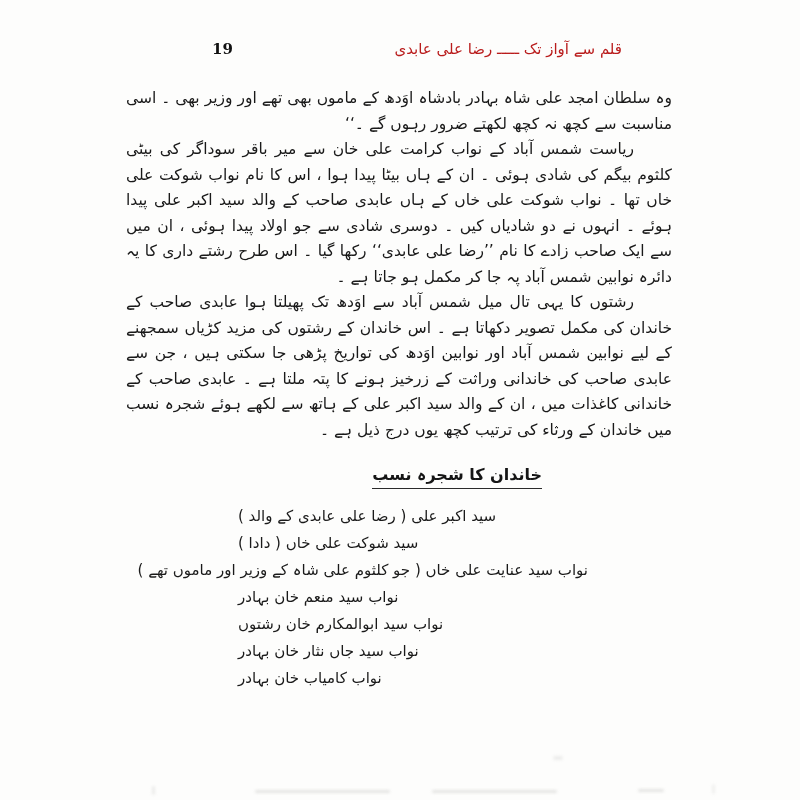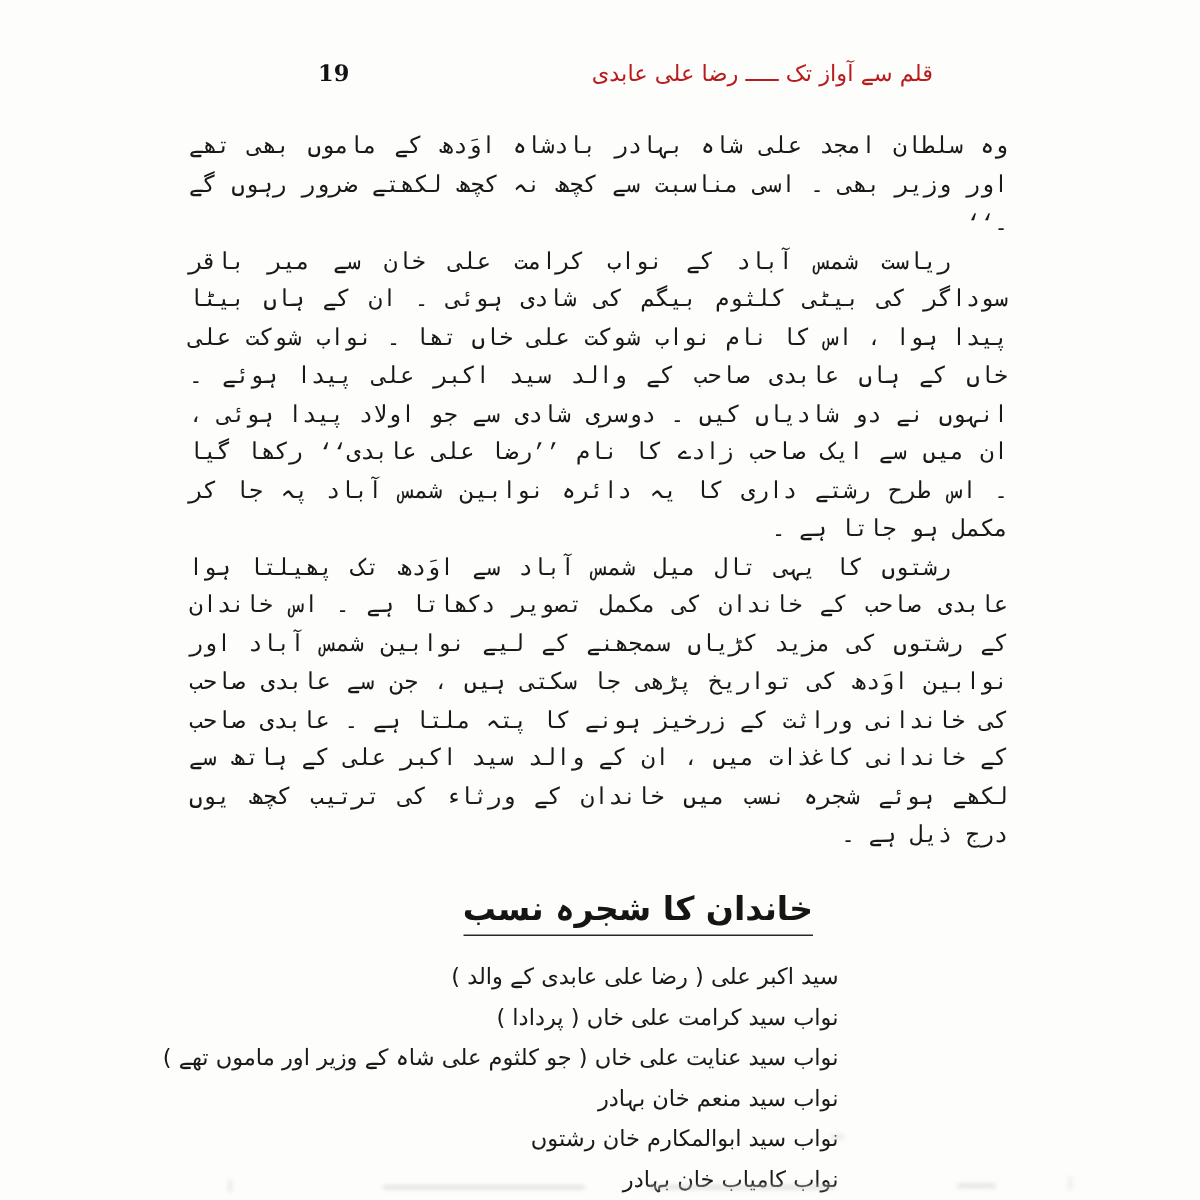--- a/index.html
+++ b/index.html
@@ -45,46 +45,45 @@
     font-size: 15px;
     color: #111;
     padding-left: 86px;
     direction: ltr;
   }
   .bodytext {
     font-size: 15.5px;
     line-height: 25.5px;
     text-align: justify;
     color: #191919;
-    font-family: Liberation Mono, monospace;
   }
   .para { margin: 0; }
   .para.indent { text-indent: 38px; }
   .heading-wrap {
     text-align: right;
     padding-left: 0;
     padding-right: 0;
     margin-top: 22px;
     margin-bottom: 14px;
     text-align: left;
   }
   .heading-wrap { direction: rtl; text-align: right; padding-right: 0; }
   .heading-inner {
     display: inline-block;
     margin-right: 130px;
-    font-size: 22px;
+    font-size: 16px;
     font-weight: bold;
     border-bottom: 1.4px solid #2a2a2a;
     padding-bottom: 4px;
     color: #151515;
   }
   .tree {
     width: 350px;
-    margin-right: 113px;
-    text-align: right;
+    margin-right: 84px;
+    text-align: left;
   }
   .tree-item {
     font-size: 15px;
     line-height: 27px;
     white-space: nowrap;
     color: #1a1a1a;
   }
   
   .artifact {
     position: absolute;
@@ -117,26 +116,26 @@
       <p class="para indent">ریاست شمس آباد کے نواب کرامت علی خان سے میر باقر سوداگر کی بیٹی کلثوم بیگم کی شادی ہوئی ۔ ان کے ہاں بیٹا پیدا ہوا ، اس کا نام نواب شوکت علی خاں تھا ۔ نواب شوکت علی خاں کے ہاں عابدی صاحب کے والد سید اکبر علی پیدا ہوئے ۔ انہوں نے دو شادیاں کیں ۔ دوسری شادی سے جو اولاد پیدا ہوئی ، ان میں سے ایک صاحب زادے کا نام ’’رضا علی عابدی‘‘ رکھا گیا ۔ اس طرح رشتے داری کا یہ دائرہ نوابین شمس آباد پہ جا کر مکمل ہو جاتا ہے ۔</p>
       <p class="para indent">رشتوں کا یہی تال میل شمس آباد سے اوَدھ تک پھیلتا ہوا عابدی صاحب کے خاندان کی مکمل تصویر دکھاتا ہے ۔ اس خاندان کے رشتوں کی مزید کڑیاں سمجھنے کے لیے نوابین شمس آباد اور نوابین اوَدھ کی تواریخ پڑھی جا سکتی ہیں ، جن سے عابدی صاحب کی خاندانی وراثت کے زرخیز ہونے کا پتہ ملتا ہے ۔ عابدی صاحب کے خاندانی کاغذات میں ، ان کے والد سید اکبر علی کے ہاتھ سے لکھے ہوئے شجرہ نسب میں خاندان کے ورثاء کی ترتیب کچھ یوں درج ذیل ہے ۔</p>
     </div>
 
     <div class="heading-wrap">
       <span class="heading-inner">خاندان کا شجرہ نسب</span>
     </div>
 
     <div class="tree">
       <div class="tree-item">سید اکبر علی ( رضا علی عابدی کے والد )</div>
-      <div class="tree-item">نواب سید کرامت علی خاں ( پردادا )</div>
+      <div class="tree-item">سید شوکت علی خاں ( دادا )</div>
       <div class="tree-item">نواب سید عنایت علی خاں ( جو کلثوم علی شاہ کے وزیر اور ماموں تھے )</div>
       <div class="tree-item">نواب سید منعم خان بہادر</div>
       <div class="tree-item">نواب سید ابوالمکارم خان رشتوں</div>
+      <div class="tree-item">نواب سید جاں نثار خان بہادر</div>
       <div class="tree-item">نواب کامیاب خان بہادر</div>
-      <div class="tree-item">نواب سید جاں نثار خان بہادر</div>
     </div>
 
   </div>
 
   <div class="artifact a1"></div>
   <div class="artifact a2"></div>
   <div class="artifact a3"></div>
   <div class="artifact a4"></div>
   <div class="artifact a5"></div>
   <div class="artifact a6"></div>

